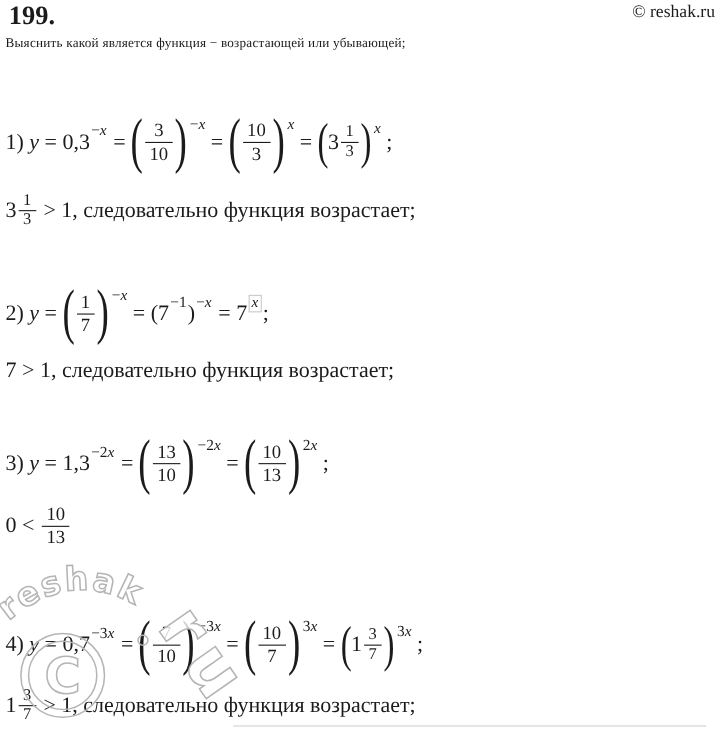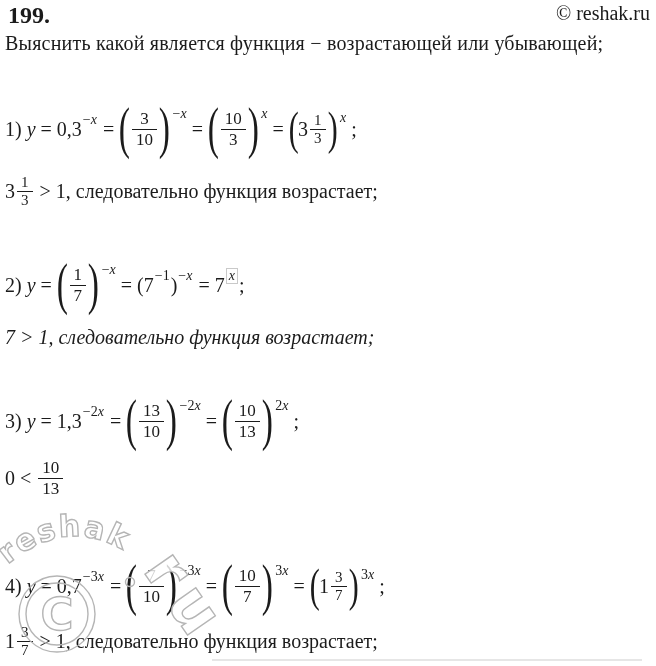--- a/index.html
+++ b/index.html
@@ -2,22 +2,22 @@
 <html><head>
 <meta charset="utf-8">
 <style>
   html,body{margin:0;padding:0;}
   body{
     width:656px;height:666px;position:relative;overflow:hidden;
     background:#ffffff;color:#1b1b1b;
     font-family:"Liberation Serif",serif;
   }
   .hdr-num{position:absolute;left:8px;top:2px;font-weight:bold;font-size:24px;}
-  .hdr-copy{position:absolute;right:6px;top:2px;font-size:20px;}
-  .task{position:absolute;left:5px;top:32px;font-size:20px;letter-spacing:0.2px;white-space:nowrap;}
+  .hdr-copy{position:absolute;right:6px;top:2px;font-size:16px;}
+  .task{position:absolute;left:5px;top:32px;font-size:12px;letter-spacing:0.2px;white-space:nowrap;}
 
   .math-line{
     position:absolute;left:5px;display:flex;align-items:center;
     font-size:20px;white-space:pre;z-index:1;
   }
   .tok-txt{white-space:pre;}
   .tok-it{font-style:italic;}
   .frac{
     display:inline-flex;flex-direction:column;align-items:stretch;
     text-align:center;font-size:17px;line-height:1.15;margin:0 2px;
@@ -49,21 +49,21 @@
 <body>
 
 <div class="hdr-num">199.</div>
 <div class="hdr-copy">© reshak.ru</div>
 <div class="task">Выяснить какой является функция − возрастающей или убывающей;</div>
 
 <div id="math-lines">
     <div class="math-line" style="top: 99px; height: 60px;"><span class="tok-txt">1) </span><span class="tok-it">y</span><span class="tok-txt"> = 0,3</span><span class="sup inline-sup">−<i>x</i></span><span class="tok-txt"> = </span><span class="group"><span class="paren ph">(</span><span class="frac"><span class="num">3</span><span class="den">10</span></span><span class="paren ph">)</span><span class="sup group-sup">−<i>x</i></span></span><span class="tok-txt"> = </span><span class="group"><span class="paren ph">(</span><span class="frac"><span class="num">10</span><span class="den">3</span></span><span class="paren ph">)</span><span class="sup group-sup"><i>x</i></span></span><span class="tok-txt"> = </span><span class="group"><span class="paren pm">(</span><span class="mixed"><span class="whole">3</span><span class="frac"><span class="num">1</span><span class="den">3</span></span></span><span class="paren pm">)</span><span class="sup group-sup"><i>x</i></span></span><span class="tok-txt"> ;</span></div>
     <div class="math-line" style="top: 165px; height: 52px;"><span class="mixed"><span class="whole">3</span><span class="frac"><span class="num">1</span><span class="den">3</span></span></span><span class="tok-txt"> &gt; 1, следовательно функция возрастает;</span></div>
     <div class="math-line" style="top: 257px; height: 56px;"><span class="tok-txt">2) </span><span class="tok-it">y</span><span class="tok-txt"> = </span><span class="group"><span class="paren ph">(</span><span class="frac"><span class="num">1</span><span class="den">7</span></span><span class="paren ph">)</span><span class="sup group-sup">−<i>x</i></span></span><span class="tok-txt"> = (7</span><span class="sup inline-sup">−1</span><span class="tok-txt">)</span><span class="sup inline-sup">−<i>x</i></span><span class="tok-txt"> = 7</span><span class="sup inline-sup boxed"><i>x</i></span><span class="tok-txt">;</span></div>
-    <div class="math-line" style="top: 322px; height: 30px; font-style: italic;"><span class="tok-txt">7 &gt; 1, следовательно функция возрастает;</span></div>
+    <div class="math-line" style="top: 322px; height: 30px;"><span class="tok-txt">7 &gt; 1, следовательно функция возрастает;</span></div>
     <div class="math-line" style="top: 392px; height: 58px;"><span class="tok-txt">3) </span><span class="tok-it">y</span><span class="tok-txt"> = 1,3</span><span class="sup inline-sup">−2<i>x</i></span><span class="tok-txt"> = </span><span class="group"><span class="paren ph">(</span><span class="frac"><span class="num">13</span><span class="den">10</span></span><span class="paren ph">)</span><span class="sup group-sup">−2<i>x</i></span></span><span class="tok-txt"> = </span><span class="group"><span class="paren ph">(</span><span class="frac"><span class="num">10</span><span class="den">13</span></span><span class="paren ph">)</span><span class="sup group-sup">2<i>x</i></span></span><span class="tok-txt"> ;</span></div>
     <div class="math-line" style="top: 451px; height: 55px;"><span class="tok-txt">0 &lt; </span><span class="frac"><span class="num">10</span><span class="den">13</span></span></div>
     <div class="math-line" style="top: 556px; height: 60px;"><span class="tok-txt">4) </span><span class="tok-it">y</span><span class="tok-txt"> = 0,7</span><span class="sup inline-sup">−3<i>x</i></span><span class="tok-txt"> = </span><span class="group"><span class="paren ph">(</span><span class="frac"><span class="num">7</span><span class="den">10</span></span><span class="paren ph">)</span><span class="sup group-sup">−3<i>x</i></span></span><span class="tok-txt"> = </span><span class="group"><span class="paren ph">(</span><span class="frac"><span class="num">10</span><span class="den">7</span></span><span class="paren ph">)</span><span class="sup group-sup">3<i>x</i></span></span><span class="tok-txt"> = </span><span class="group"><span class="paren pm">(</span><span class="mixed"><span class="whole">1</span><span class="frac"><span class="num">3</span><span class="den">7</span></span></span><span class="paren pm">)</span><span class="sup group-sup">3<i>x</i></span></span><span class="tok-txt"> ;</span></div>
     <div class="math-line" style="top: 615px; height: 52px;"><span class="mixed"><span class="whole">1</span><span class="frac"><span class="num">3</span><span class="den">7</span></span></span><span class="tok-txt"> &gt; 1, следовательно функция возрастает;</span></div>
   </div>
 
 <div class="bottom-artifact"></div>
 
 <svg class="watermark-svg" width="260" height="166" viewBox="0 0 260 166">
   <defs>

